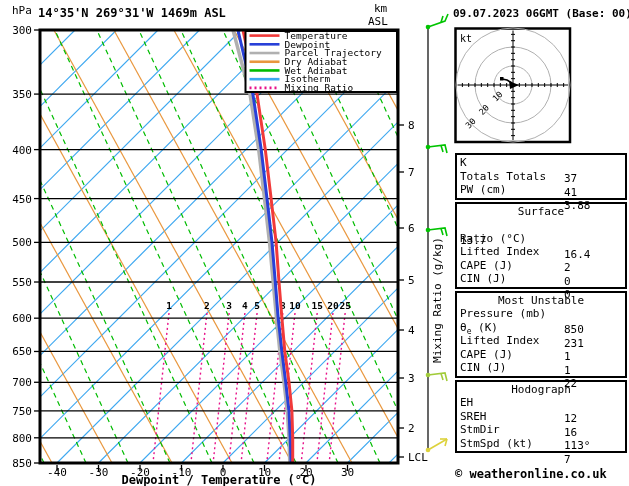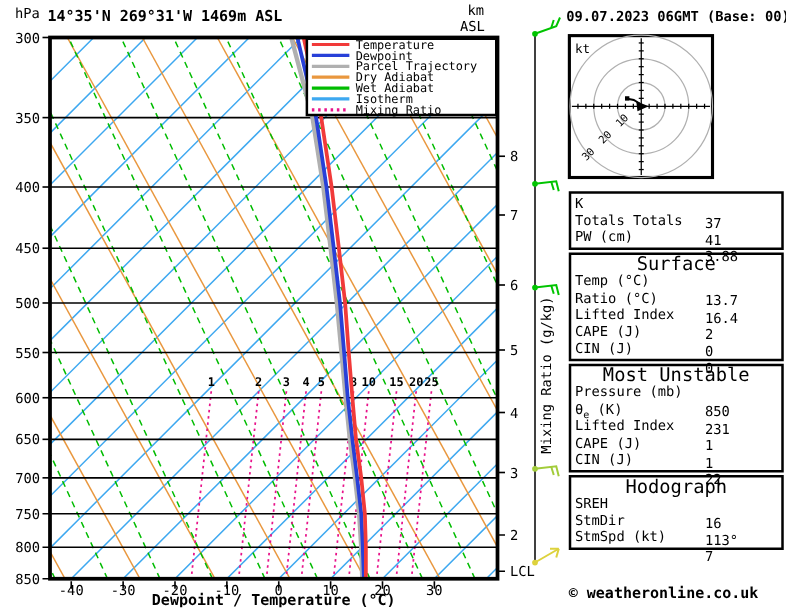--- a/index.html
+++ b/index.html
@@ -3,21 +3,21 @@
 <meta charset="utf-8">
 <style>
   html,body{margin:0;padding:0;background:#fff;}
   .app{position:relative;width:629px;height:486px;background:#fff;overflow:hidden;
        font-family:"DejaVu Sans Mono",monospace;}
   svg{position:absolute;left:0;top:0;}
   svg text{font-family:"DejaVu Sans Mono",monospace;fill:#000;}
   .bold{font-weight:bold;}
   #table-panel{position:absolute;left:455px;top:153px;width:172px;}
   .tbox{border:2px solid #000;background:#fff;margin-bottom:2px;padding:1px 3px;box-sizing:border-box;}
-  .thead{text-align:center;font-size:15px;height:13.5px;line-height:13.5px;}
+  .thead{text-align:center;font-size:11px;height:13.5px;line-height:13.5px;}
   .trow{display:flex;font-size:11px;height:13.5px;line-height:13.5px;white-space:nowrap;}
   .trow .lbl{flex:1;}
   .trow .val{width:58px;margin-top:16px;}
   sub{font-size:8px;}
 </style>
 </head>
 <body>
 
 <div class="app">
   <svg id="chart" width="629" height="486" viewBox="0 0 629 486">
@@ -299,21 +299,20 @@
           <span class="val">41</span>
         </div>
         <div class="trow">
           <span class="lbl">PW (cm)</span>
           <span class="val">3.88</span>
         </div>
       </div>
       <div class="tbox">
         <div class="thead">Surface</div>
         <div class="trow">
-          <span class="lbl">Temp (°C)</span>
           <span class="val">13.7</span>
         </div>
         <div class="trow">
           <span class="lbl">Ratio (°C)</span>
           <span class="val">16.4</span>
         </div>
         <div class="trow">
           <span class="lbl">Lifted Index</span>
           <span class="val">2</span>
         </div>
@@ -345,20 +344,24 @@
           <span class="val">1</span>
         </div>
         <div class="trow">
           <span class="lbl">CIN (J)</span>
           <span class="val">22</span>
         </div>
       </div>
       <div class="tbox">
         <div class="thead">Hodograph</div>
         <div class="trow">
+          <span class="lbl">EH</span>
+          <span class="val">12</span>
+        </div>
+        <div class="trow">
           <span class="lbl">SREH</span>
           <span class="val">16</span>
         </div>
         <div class="trow">
           <span class="lbl">StmDir</span>
           <span class="val">113°</span>
         </div>
         <div class="trow">
           <span class="lbl">StmSpd (kt)</span>
           <span class="val">7</span>

